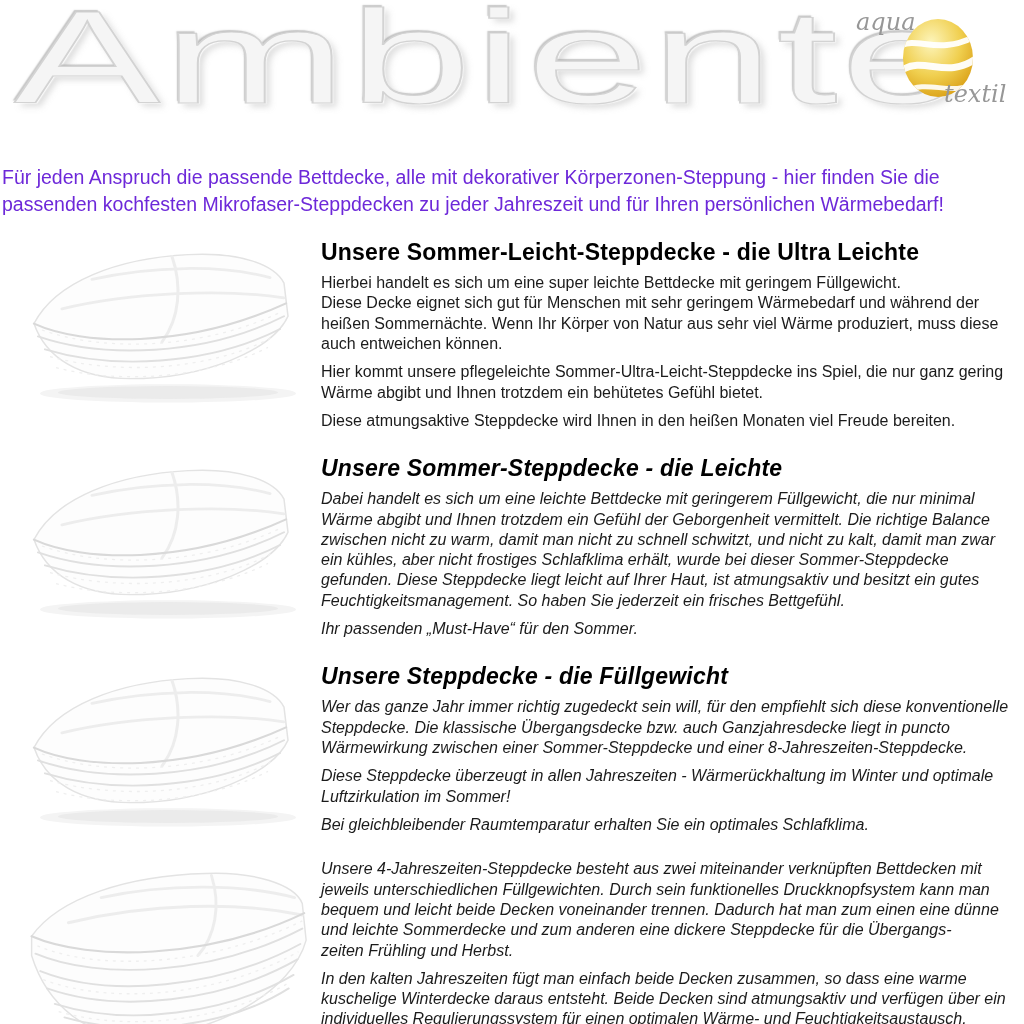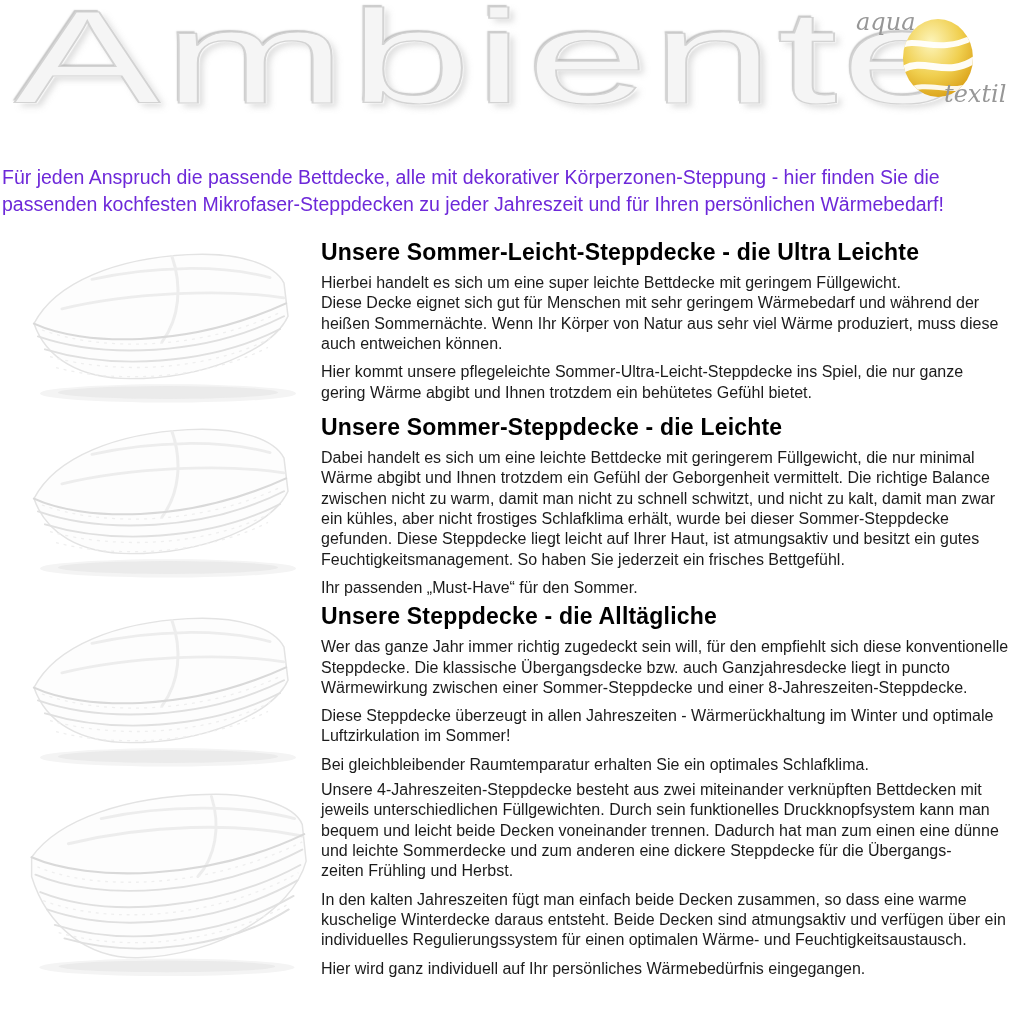--- a/index.html
+++ b/index.html
@@ -29,21 +29,21 @@
 
   
   .intro {
     margin: 14px 16px 0 2px;
     font-size: 19.5px; line-height: 1.36; color: #6d28d9;
     white-space: pre-line;
   }
 
   
   .row { display: flex; align-items: flex-start; gap: 16px; margin: 22px 14px 0 20px; }
-  .row + .row { margin-top: 5px; }
+  .row + .row { margin-top: 24px; font-style: italic; }
   .photo { margin: 0; flex: 0 0 285px; width: 285px; }
   .photo svg { display: block; }
   .copy { flex: 1; min-width: 0; }
   .copy h2 {
     margin: 0 0 7px; font-size: 23px; font-weight: 700;
     color: #000; letter-spacing: .2px;
   }
   .copy p {
     margin: 0 0 8px; font-size: 16px; line-height: 1.27;
     white-space: pre-line;
@@ -106,21 +106,22 @@
           <path class="fold" d="M25,120 C92,142 188,138 260,98"></path>
           <path class="wrinkle" d="M22,99 C80,122 178,122 260,80"></path>
           <path class="wrinkle" d="M30,128 C96,148 190,144 254,106"></path>
           <path class="wrinkle" d="M36,140 C100,158 186,152 248,118"></path>
         </svg>
       </figure>
       <div class="copy">
         <h2>Unsere Sommer-Leicht-Steppdecke - die Ultra Leichte</h2>
         <p>Hierbei handelt es sich um eine super leichte Bettdecke mit geringem Füllgewicht.
 Diese Decke eignet sich gut für Menschen mit sehr geringem Wärmebedarf und während der heißen Sommernächte. Wenn Ihr Körper von Natur aus sehr viel Wärme produziert, muss diese auch entweichen können.</p>
-        <p>Hier kommt unsere pflegeleichte Sommer-Ultra-Leicht-Steppdecke ins Spiel, die nur ganze gering Wärme abgibt und Ihnen trotzdem ein behütetes Gefühl bietet.</p>
+        <p>Hier kommt unsere pflegeleichte Sommer-Ultra-Leicht-Steppdecke ins Spiel, die nur ganz gering Wärme abgibt und Ihnen trotzdem ein behütetes Gefühl bietet.</p>
+        <p>Diese atmungsaktive Steppdecke wird Ihnen in den heißen Monaten viel Freude bereiten.</p>
       </div>
     </section>
 
     <section class="row">
       <figure class="photo">
         <svg viewBox="0 0 285 185" width="285" height="170" preserveAspectRatio="none">
           <ellipse cx="148" cy="168" rx="128" ry="10" fill="#f4f4f4"></ellipse>
           <ellipse cx="148" cy="167" rx="110" ry="7" fill="#ebebeb"></ellipse>
           <path d="M14,92 C36,46 98,21 168,17 C218,14 254,27 264,48 L268,84 C252,122 182,152 110,152 C60,152 26,130 14,92 Z" fill="#fdfdfd" stroke="#e3e3e3" stroke-width="1.5"></path>
           <path class="seam" d="M72,44 C132,29 202,28 250,42"></path>
@@ -152,21 +153,21 @@
           <path class="seam" d="M152,19 C162,50 160,86 142,112"></path>
           <path class="edge" d="M14,92 C62,116 166,120 266,70"></path>
           <path class="fold" d="M18,106 C82,130 184,128 264,84"></path>
           <path class="fold" d="M25,120 C92,142 188,138 260,98"></path>
           <path class="wrinkle" d="M22,99 C80,122 178,122 260,80"></path>
           <path class="wrinkle" d="M30,128 C96,148 190,144 254,106"></path>
           <path class="wrinkle" d="M36,140 C100,158 186,152 248,118"></path>
         </svg>
       </figure>
       <div class="copy">
-        <h2>Unsere Steppdecke - die Alltägliche</h2>
+        <h2>Unsere Steppdecke - die Füllgewicht</h2>
         <p>Wer das ganze Jahr immer richtig zugedeckt sein will, für den empfiehlt sich diese konventionelle Steppdecke. Die klassische Übergangsdecke bzw. auch Ganzjahresdecke liegt in puncto Wärmewirkung zwischen einer Sommer-Steppdecke und einer 8-Jahreszeiten-Steppdecke.</p>
         <p>Diese Steppdecke überzeugt in allen Jahreszeiten - Wärmerückhaltung im Winter und optimale Luftzirkulation im Sommer!</p>
         <p>Bei gleichbleibender Raumtemparatur erhalten Sie ein optimales Schlafklima.</p>
       </div>
     </section>
 
     <section class="row">
       <figure class="photo">
         <svg viewBox="0 0 300 205" width="290" height="198" preserveAspectRatio="none">
           <ellipse cx="152" cy="194" rx="132" ry="9" fill="#f4f4f4"></ellipse>

